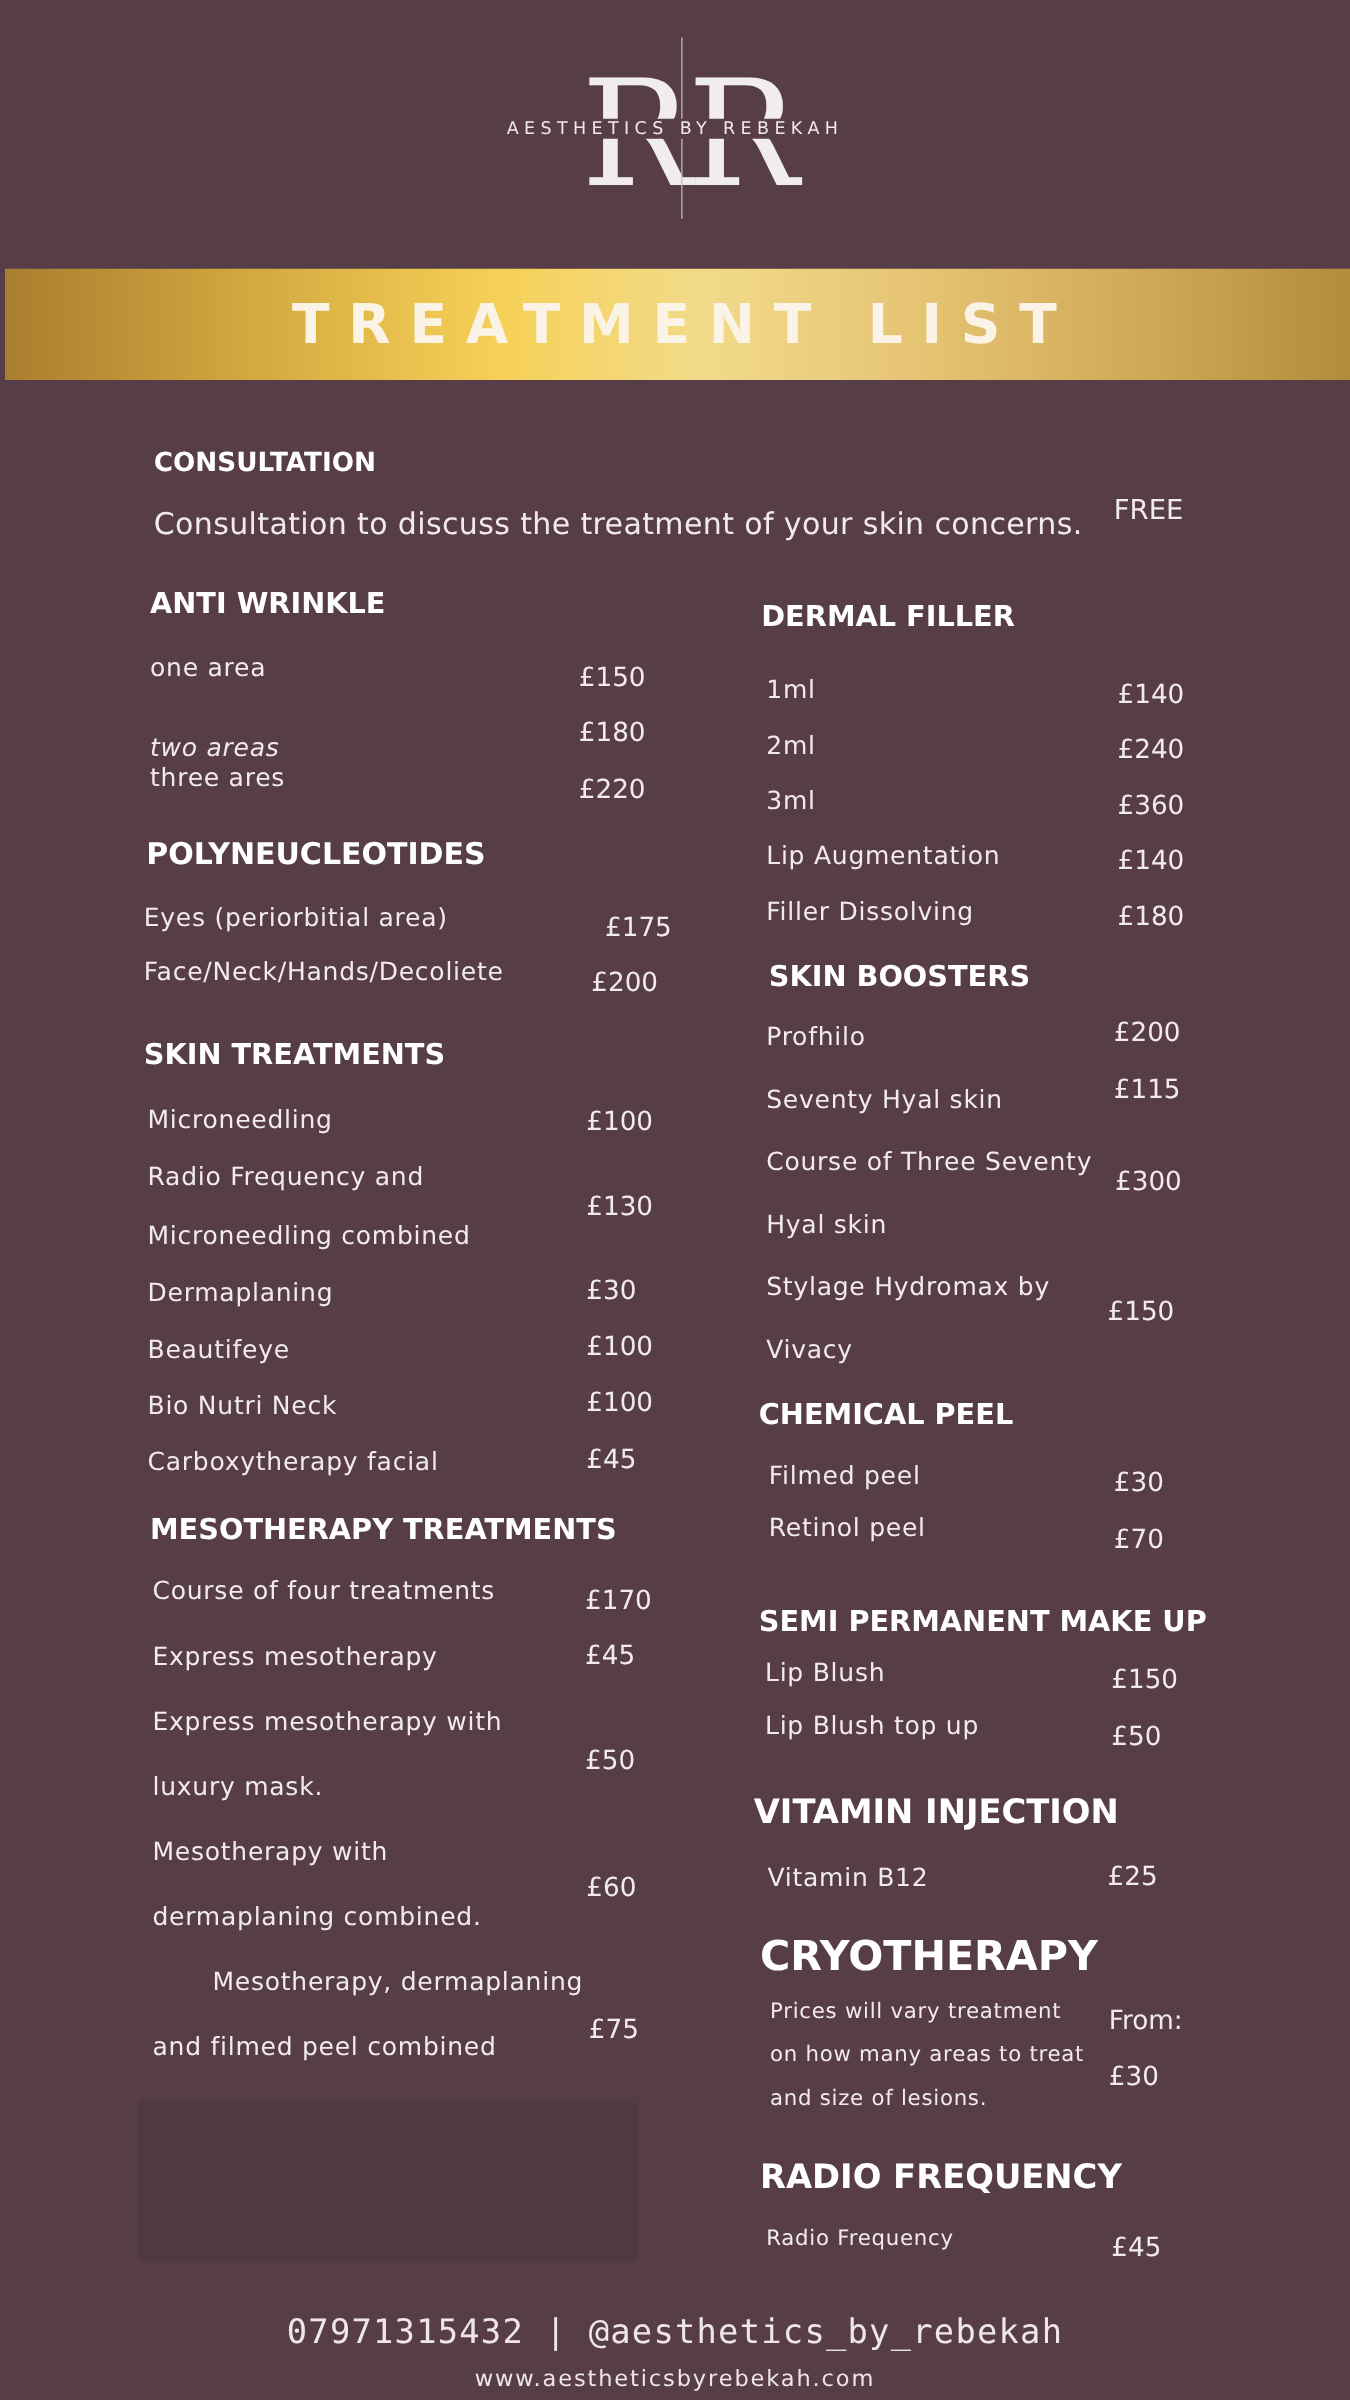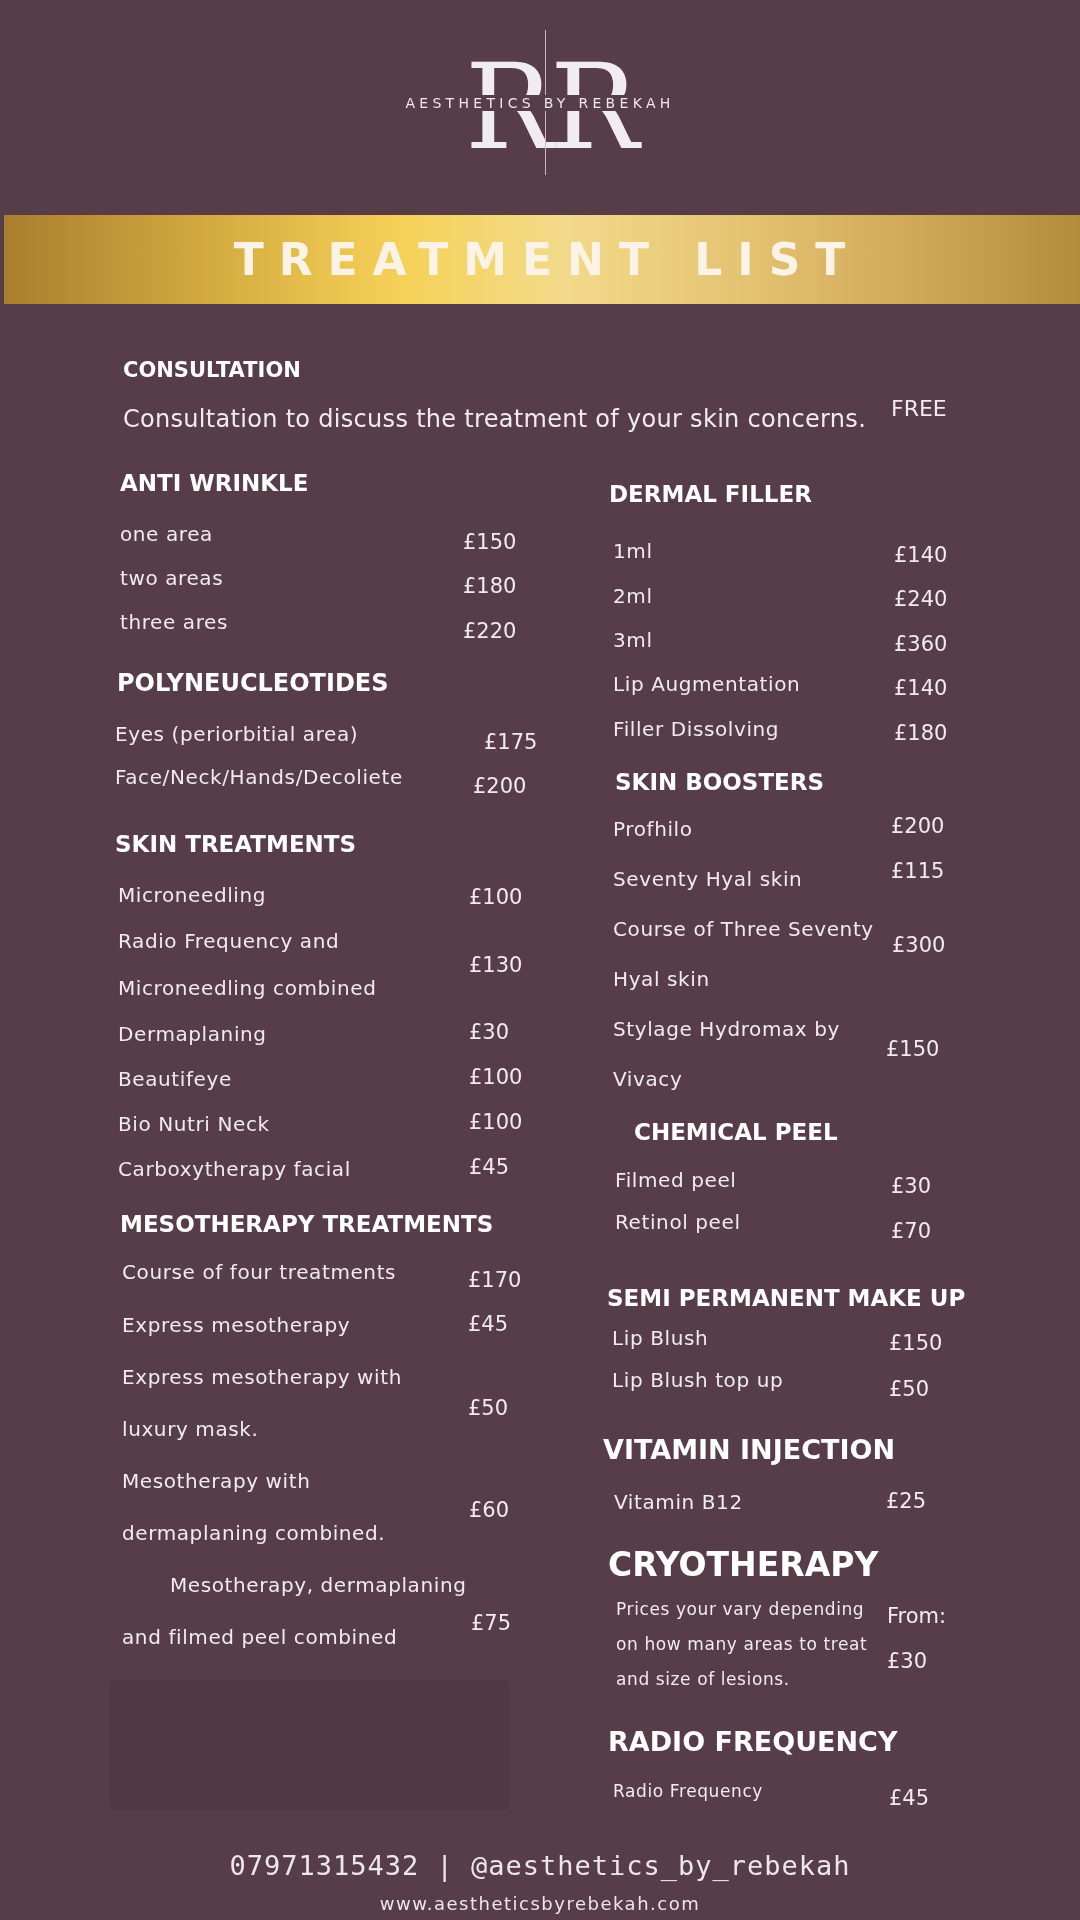--- a/index.html
+++ b/index.html
@@ -44,21 +44,21 @@
   <div class="title">TREATMENT LIST</div>
 </div>
 
 <div class="h" style="left:123px;top:358px;font-size:21px;">CONSULTATION</div>
 <div class="it" style="left:123px;top:405px;font-size:24px;letter-spacing:0.3px;">Consultation to discuss the treatment of your skin concerns.</div>
 <div class="pr" style="left:891px;top:396px;font-size:22px;">FREE</div>
 
 <div class="h" style="left:120px;top:470px;font-size:23px;">ANTI WRINKLE</div>
 <div class="it" style="left:120px;top:522px;">one area</div>
 <div class="pr" style="left:463px;top:530px;">£150</div>
-<div class="it" style="left:120px;top:566px;">two areas</div>
+<div class="it" style="left:120px;top:586px;font-style:italic;">two areas</div>
 <div class="pr" style="left:463px;top:574px;">£180</div>
 <div class="it" style="left:120px;top:610px;">three ares</div>
 <div class="pr" style="left:463px;top:619px;">£220</div>
 
 <div class="h" style="left:117px;top:669px;font-size:24px;">POLYNEUCLEOTIDES</div>
 <div class="it" style="left:115px;top:722px;">Eyes (periorbitial area)</div>
 <div class="pr" style="left:484px;top:730px;text-align:center;">£175</div>
 <div class="it" style="left:115px;top:765px;">Face/Neck/Hands/Decoliete</div>
 <div class="pr" style="left:473px;top:774px;">£200</div>
 
@@ -111,38 +111,38 @@
 <div class="pr" style="left:891px;top:814px;">£200</div>
 <div class="it" style="left:613px;top:867px;">Seventy Hyal skin</div>
 <div class="pr" style="left:891px;top:859px;">£115</div>
 <div class="it" style="left:613px;top:917px;">Course of Three Seventy</div>
 <div class="it" style="left:613px;top:967px;">Hyal skin</div>
 <div class="pr" style="left:892px;top:933px;">£300</div>
 <div class="it" style="left:613px;top:1017px;">Stylage Hydromax by</div>
 <div class="it" style="left:613px;top:1067px;">Vivacy</div>
 <div class="pr" style="left:886px;top:1037px;">£150</div>
 
-<div class="h" style="left:607px;top:1119px;font-size:23px;margin-left:27px;">CHEMICAL PEEL</div>
+<div class="h" style="left:607px;top:1119px;font-size:23px;">CHEMICAL PEEL</div>
 <div class="it" style="left:615px;top:1168px;">Filmed peel</div>
 <div class="pr" style="left:891px;top:1174px;">£30</div>
 <div class="it" style="left:615px;top:1210px;">Retinol peel</div>
 <div class="pr" style="left:891px;top:1219px;">£70</div>
 
 <div class="h" style="left:607px;top:1273px;font-size:23px;margin-top:12px;">SEMI PERMANENT MAKE UP</div>
 <div class="it" style="left:612px;top:1326px;">Lip Blush</div>
 <div class="pr" style="left:889px;top:1331px;">£150</div>
 <div class="it" style="left:612px;top:1368px;">Lip Blush top up</div>
 <div class="pr" style="left:889px;top:1377px;">£50</div>
 
 <div class="h" style="left:603px;top:1434px;font-size:27px;">VITAMIN INJECTION</div>
 <div class="it" style="left:614px;top:1490px;">Vitamin B12</div>
 <div class="pr" style="left:886px;top:1489px;">£25</div>
 
 <div class="h" style="left:608px;top:1545px;font-size:33px;">CRYOTHERAPY</div>
-<div class="it small" style="left:616px;top:1599px;">Prices your vary depending</div>
+<div class="it small" style="left:616px;top:1599px;">Prices will vary treatment</div>
 <div class="it small" style="left:616px;top:1634px;">on how many areas to treat</div>
 <div class="it small" style="left:616px;top:1669px;">and size of lesions.</div>
 <div class="pr" style="left:887px;top:1604px;">From:</div>
 <div class="pr" style="left:887px;top:1649px;">£30</div>
 
 <div class="h" style="left:608px;top:1726px;font-size:27px;">RADIO FREQUENCY</div>
 <div class="it small" style="left:613px;top:1781px;">Radio Frequency</div>
 <div class="pr" style="left:889px;top:1786px;">£45</div>
 
 <div class="footer1">07971315432 | @aesthetics_by_rebekah</div>

